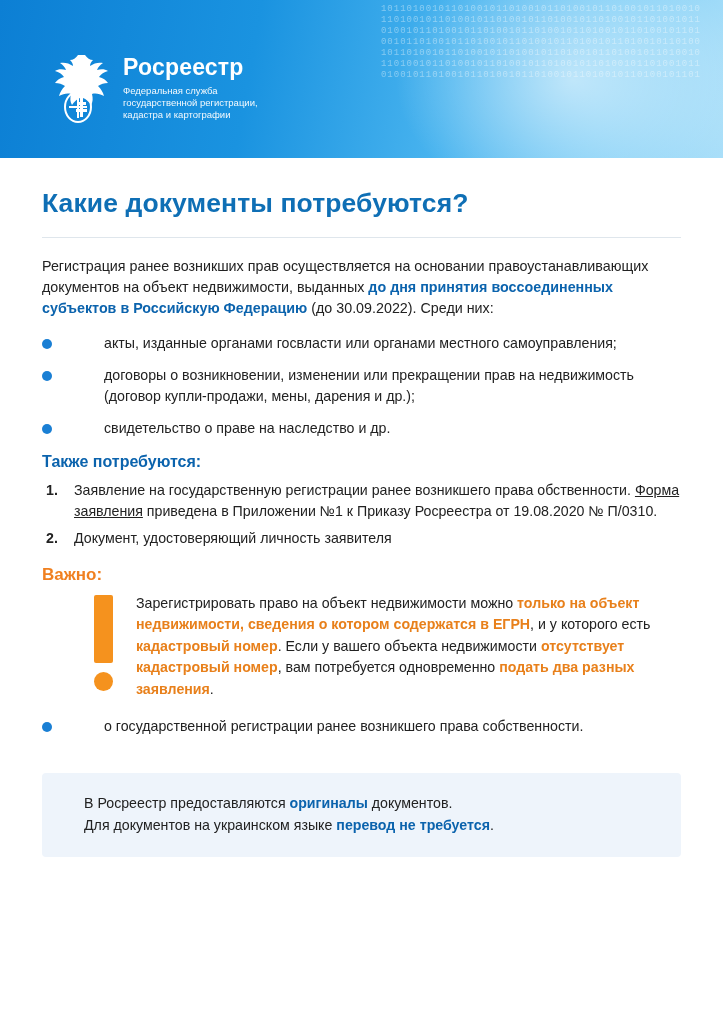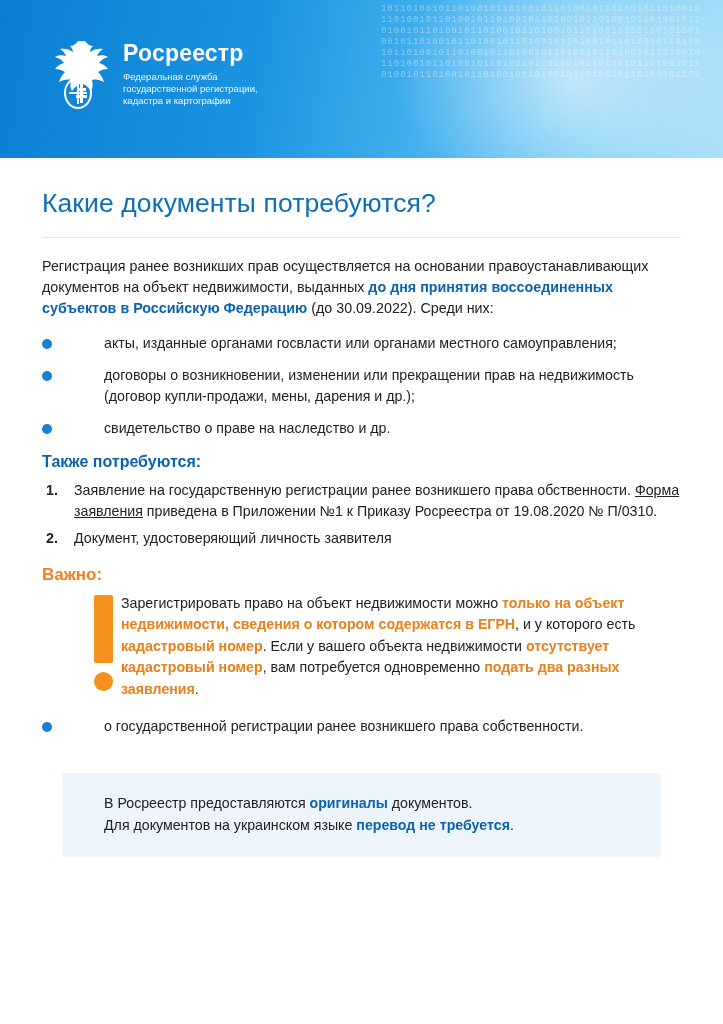--- a/index.html
+++ b/index.html
@@ -45,21 +45,21 @@
     position: absolute;
     right: -40px;
     top: -60px;
     width: 380px;
     height: 280px;
     background: radial-gradient(ellipse at center, rgba(255,255,255,0.55) 0%, rgba(255,255,255,0.0) 66%);
   }
   .brand {
     position: absolute;
     left: 47px;
-    top: 38px;
+    top: 52px;
     display: flex;
     align-items: flex-start;
     gap: 14px;
   }
   .emblem {
     width: 62px;
     height: 74px;
     flex: 0 0 auto;
   }
   .brand-text {
@@ -81,21 +81,21 @@
     max-width: 160px;
   }
 
   
   .content {
     padding: 30px 42px 0 42px;
   }
   h1.page-title {
     font-size: 26.5px;
     line-height: 1.2;
-    font-weight: normal;
+    font-weight: bold;
     color: #0f6fb5;
     margin: 0 0 17px 0;
     letter-spacing: 0.1px;
   }
   .rule {
     height: 1px;
     background: #dfe6ec;
     margin: 0 0 18px 0;
   }
   p.intro {
@@ -171,21 +171,21 @@
   h2.important {
     font-size: 17px;
     font-weight: bold;
     color: #f08020;
     margin: 16px 0 6px 0;
   }
 
   .important-block {
     display: flex;
     align-items: flex-start;
-    gap: 3px;
+    gap: 18px;
     margin: 0 0 16px 0;
   }
   .excl {
     width: 30px;
     flex: 0 0 30px;
     padding-left: 46px;
     box-sizing: content-box;
     display: flex;
     flex-direction: column;
     align-items: center;
@@ -219,21 +219,21 @@
   .footnote {
     margin-top: 22px;
     background: #eef4fb;
     border-radius: 4px;
     padding: 19px 42px 21px 42px;
     font-size: 14.2px;
     line-height: 22px;
     color: #222;
   }
   .footer-wrap {
-    padding: 0 62px;
+    padding: 0 42px;
     margin-top: 36px;
   }
   .footnote .b-blue-strong {
     color: #0b63ad;
     font-weight: bold;
   }
 </style>
 </head>
 <body>
 

